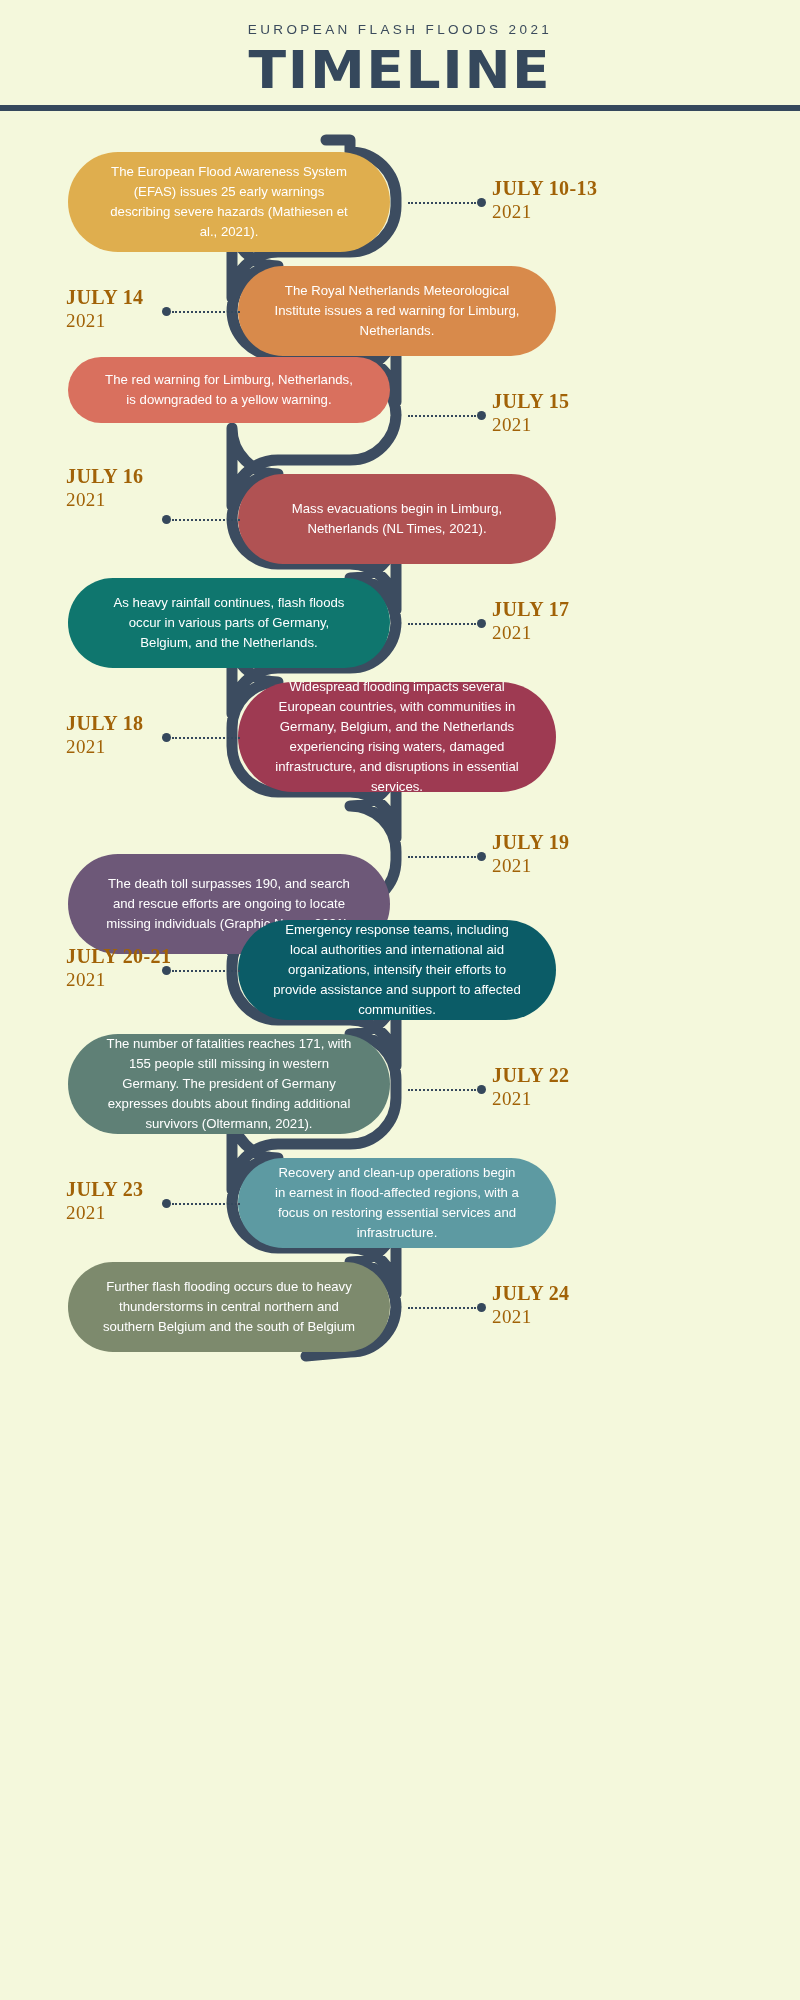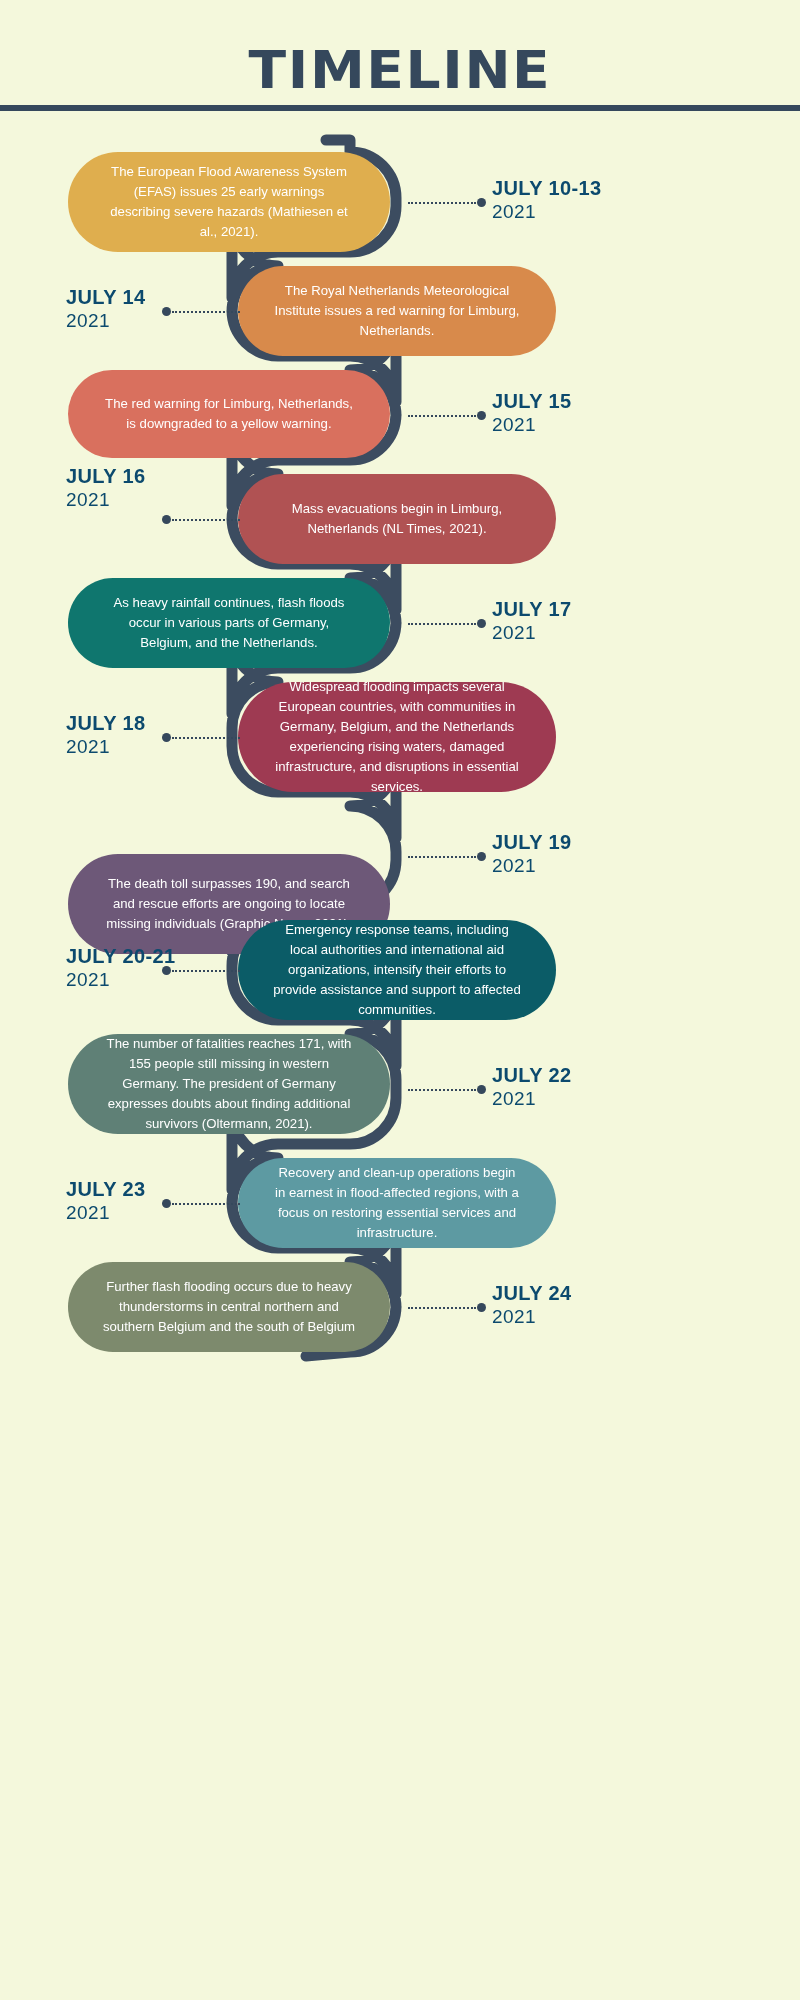--- a/index.html
+++ b/index.html
@@ -67,22 +67,22 @@
     line-height: 1.52;
     padding: 14px 34px;
     border-radius: 999px;
     font-family: "Liberation Sans", sans-serif;
   }
   .pill.left  { left: 68px;  width: 322px; }
   .pill.right { left: 238px; width: 318px; }
 
   .datebox {
     position: absolute;
-    font-family: Liberation Sans, sans-serif;
-    color: #0c4a6e;
+    font-family: Liberation Serif, serif;
+    color: #a16207;
     white-space: nowrap;
   }
   .datebox .d1 {
     display: block;
     font-size: 20px;
     font-weight: 700;
     letter-spacing: 0.4px;
     line-height: 1.18;
   }
   .datebox .d2 {
@@ -115,20 +115,21 @@
   .connector.to-right .dots { order: 1; }
   .connector.to-left .knob  { order: 1; margin-right: 1px; }
   .connector.to-left .dots  { order: 2; }
 </style>
 </head>
 <body>
 
 <div id="page">
 
   <div id="header">
+    <div id="kicker">EUROPEAN FLASH FLOODS 2021</div>
     <div id="title">TIMELINE</div>
     <div id="rule"></div>
   </div>
 
   <svg id="snake" viewBox="0 0 800 1888" preserveAspectRatio="none" aria-hidden="true">
     <path id="snake-path" fill="none" stroke="#3c4c60" stroke-width="11" stroke-linecap="round" stroke-linejoin="round" d="M 326 28 L 350 28 L 350 40 A 46 46 0 0 1 396 86 L 396 94 A 46 46 0 0 1 350 140 L 278 140 A 46 46 0 0 0 232 186 L 232 108 A 46 46 0 0 0 278 154 L 278 154 L 278 154 A 46 46 0 0 0 232 200 L 232 198 A 46 46 0 0 0 278 244 L 350 244 A 46 46 0 0 1 396 290 L 396 212 A 46 46 0 0 1 350 258 L 350 258 L 350 258 A 46 46 0 0 1 396 304 L 396 302 A 46 46 0 0 1 350 348 L 278 348 A 46 46 0 0 0 232 394 L 232 316 A 46 46 0 0 0 278 362 L 278 362 L 278 362 A 46 46 0 0 0 232 408 L 232 406 A 46 46 0 0 0 278 452 L 350 452 A 46 46 0 0 1 396 498 L 396 420 A 46 46 0 0 1 350 466 L 350 466 L 350 466 A 46 46 0 0 1 396 512 L 396 510 A 46 46 0 0 1 350 556 L 278 556 A 46 46 0 0 0 232 602 L 232 524 A 46 46 0 0 0 278 570 L 278 570 L 278 570 A 46 46 0 0 0 232 616 L 232 634 A 46 46 0 0 0 278 680 L 350 680 A 46 46 0 0 1 396 726 L 396 648 A 46 46 0 0 1 350 694 L 350 694 L 350 694 A 46 46 0 0 1 396 740 L 396 748 A 46 46 0 0 1 350 794 L 278 794 A 46 46 0 0 0 232 840 L 232 762 A 46 46 0 0 0 278 808 L 278 808 L 278 808 A 46 46 0 0 0 232 854 L 232 862 A 46 46 0 0 0 278 908 L 350 908 A 46 46 0 0 1 396 954 L 396 876 A 46 46 0 0 1 350 922 L 350 922 L 350 922 A 46 46 0 0 1 396 968 L 396 986 A 46 46 0 0 1 350 1032 L 278 1032 A 46 46 0 0 0 232 1078 L 232 1000 A 46 46 0 0 0 278 1046 L 278 1046 L 278 1046 A 46 46 0 0 0 232 1092 L 232 1090 A 46 46 0 0 0 278 1136 L 350 1136 A 46 46 0 0 1 396 1182 L 396 1104 A 46 46 0 0 1 350 1150 L 350 1150 L 350 1150 A 46 46 0 0 1 396 1196 L 396 1194 A 46 46 0 0 1 350 1240 L 306 1244"></path>
   </svg>
 
   <div id="rows">
       <div class="row" style="top: 0px;">
@@ -151,21 +152,21 @@
         <div class="datebox" style="left: 66px; top: 286px;">
           <span class="d1">JULY 14</span>
           <span class="d2">2021</span>
         </div>
         <div class="connector to-left" style="left: 162px; width: 78px; top: 306px;">
           <span class="dots"></span>
           <span class="knob"></span>
         </div>
       </div>
       <div class="row" style="top: 0px;">
-        <div class="pill left" style="top: 370px; height: 88px; background: rgb(217, 112, 94);">
+        <div class="pill left" style="top: 357px; height: 66px; background: rgb(217, 112, 94);">
           <span>The red warning for Limburg, Netherlands, is downgraded to a yellow warning.</span>
         </div>
         <div class="datebox" style="left: 492px; top: 390px;">
           <span class="d1">JULY 15</span>
           <span class="d2">2021</span>
         </div>
         <div class="connector to-right" style="left: 408px; width: 78px; top: 410px;">
           <span class="dots"></span>
           <span class="knob"></span>
         </div>

